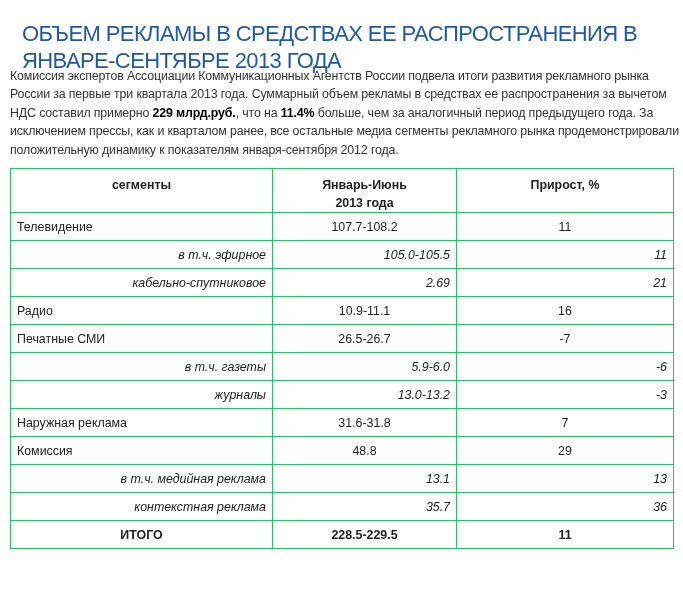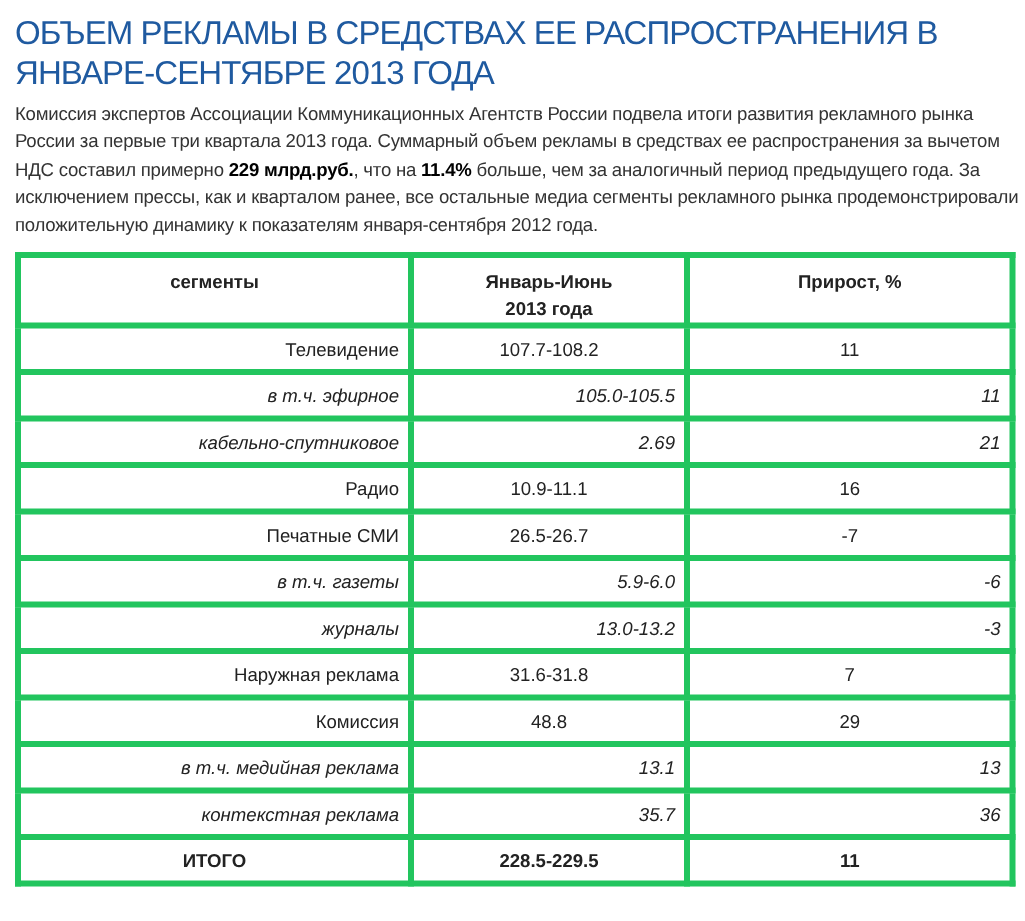--- a/index.html
+++ b/index.html
@@ -4,21 +4,21 @@
 <style>
   html, body { margin: 0; padding: 0; background: #ffffff; }
   body {
     width: 683px; height: 614px; overflow: hidden;
     font-family: "Liberation Sans", sans-serif;
     color: #333333;
     position: relative;
   }
   .title {
     position: absolute; left: 10px; top: 8px; width: 660px;
-    margin: 0;
+    margin: 12px;
     font-family: "Liberation Sans", sans-serif;
     font-weight: normal;
     font-size: 22px; line-height: 27px;
     color: #1f5aa0;
     letter-spacing: -0.6px;
     text-transform: uppercase;
   }
   .intro {
     position: absolute; left: 10px; top: 67px; width: 670px;
     margin: 0;
@@ -29,38 +29,38 @@
   .intro b { font-weight: bold; color: #000000; }
   table.data {
     position: absolute; left: 10px; top: 168px;
     width: 663px;
     border-collapse: collapse;
     font-size: 12.4px;
     color: #222;
     table-layout: fixed;
   }
   table.data td, table.data th {
-    border: 4px solid #22c55e;
+    border: 1px solid #22c55e;
     padding: 0 6px;
     height: 27px;
     vertical-align: middle;
     white-space: nowrap;
   }
   table.data th {
     font-weight: bold;
     text-align: center;
     vertical-align: top;
     padding-top: 7px;
     height: 36px;
     line-height: 18px;
   }
   col.c1 { width: 262px; }
   col.c2 { width: 184px; }
   col.c3 { width: 217px; }
-  td.main-name { text-align: right; }
+  td.main-name { text-align: left; }
   td.main-val { text-align: center; }
   td.sub-name { text-align: right; font-style: italic; }
   td.sub-val { text-align: right; font-style: italic; }
   tr.total td { font-weight: bold; text-align: center; }
 </style>
 </head>
 <body>
 
 <h1 class="title">Объем рекламы в средствах ее распространения в январе-сентябре 2013 года</h1>
 

